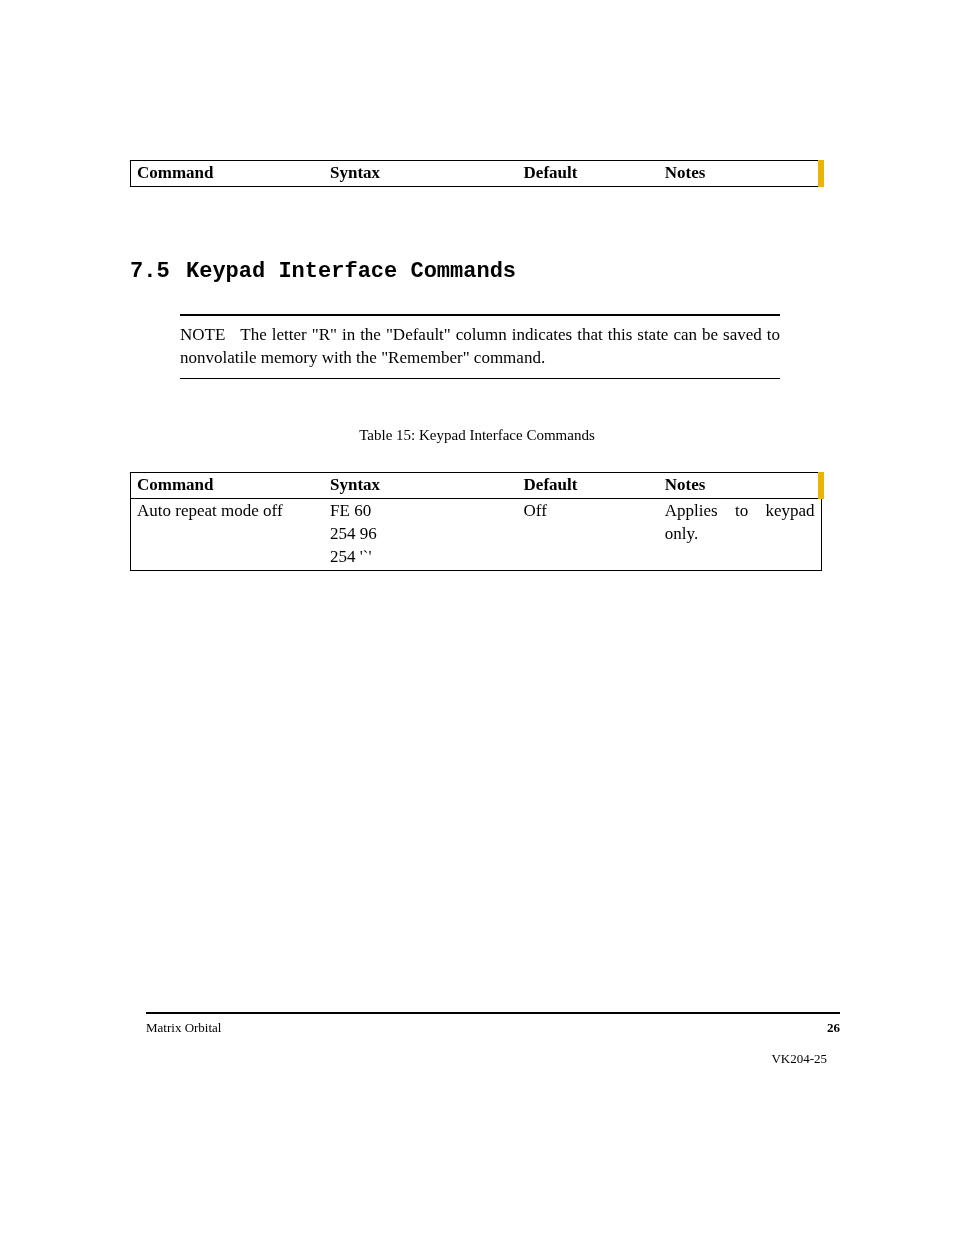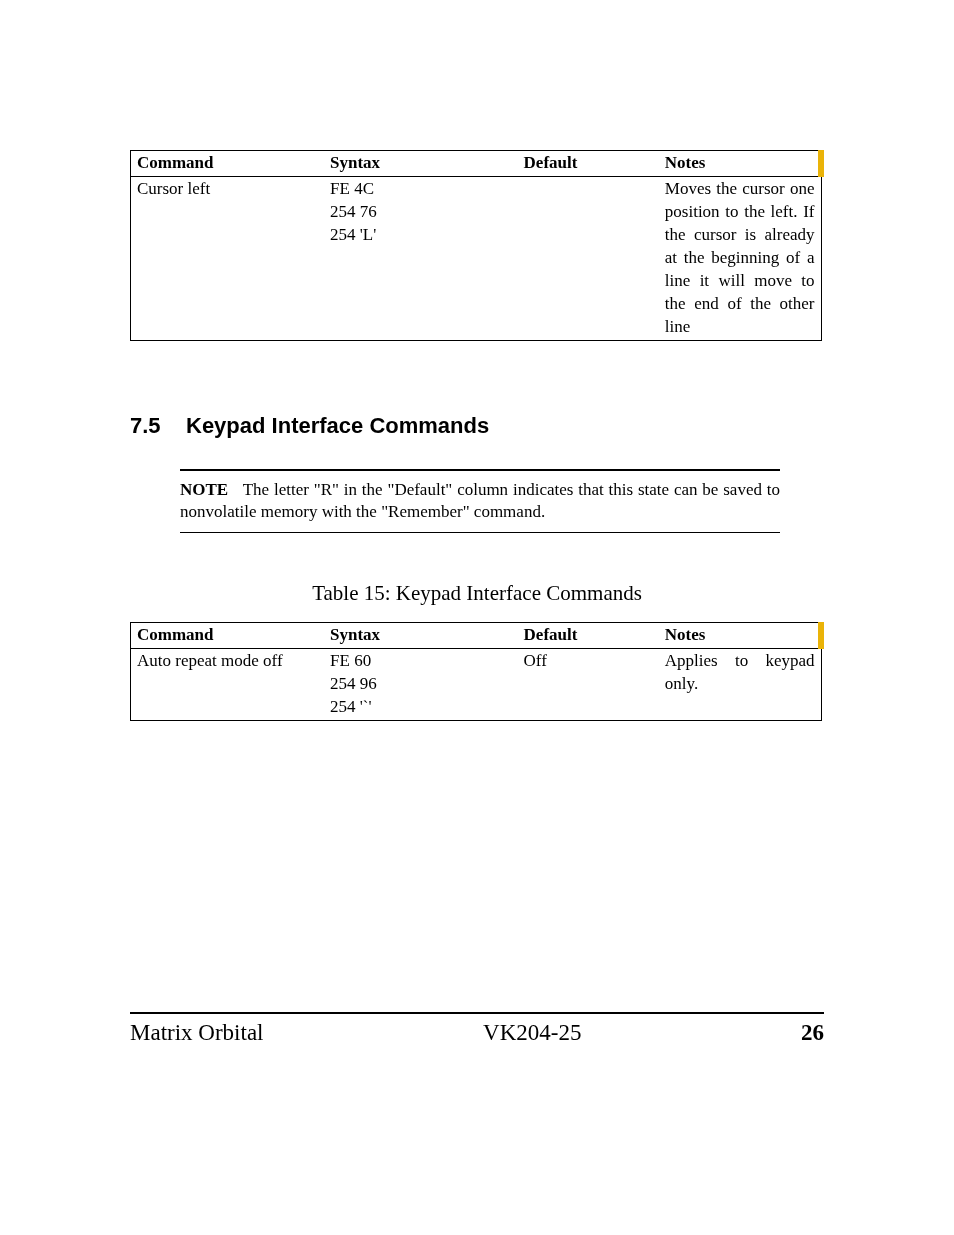--- a/index.html
+++ b/index.html
@@ -9,21 +9,21 @@
     font-family: "Times New Roman", Times, serif;
     color: #000;
     width: 954px;
     height: 1235px;
     position: relative;
     box-sizing: border-box;
   }
   .page {
     position: absolute;
     left: 130px;
-    top: 150px;
+    top: 160px;
     width: 694px;
   }
   table.cmd {
     border-collapse: collapse;
     width: 100%;
     font-size: 17px;
     line-height: 1.35;
   }
   table.cmd th, table.cmd td {
     padding: 1px 6px 1px 6px;
@@ -44,21 +44,21 @@
   table.cmd tbody td:last-child  { border-right: 1px solid #000; }
   table.cmd tbody tr:last-child td { border-bottom: 1px solid #000; }
   .col-cmd   { width: 185px; }
   .col-syn   { width: 185px; }
   .col-def   { width: 135px; }
   .col-notes { width: 155px; }
   .notes-cell { text-align: justify; }
 
   .section-heading {
     margin-top: 72px;
-    font-family: Liberation Sans, sans-serif;
+    font-family: Liberation Mono, monospace;
     font-weight: bold;
     font-size: 22px;
   }
   .sec-num { display: inline-block; width: 56px; }
 
   .note-block {
     margin: 30px 0 0 50px;
     width: 600px;
   }
   .note-block .rule-thick {
@@ -67,45 +67,45 @@
   }
   .note-block .rule-thin {
     border-top: 1px solid #000;
     margin-top: 8px;
   }
   .note-text {
     font-size: 17px;
     text-align: justify;
     line-height: 1.35;
   }
-  .note-text b { font-weight: bold; }
+  .note-text b { font-weight: normal; }
 
   .table-caption {
     text-align: center;
-    font-size: 21px;
+    font-size: 15px;
     margin-top: 48px;
-    margin-bottom: 16px;
+    margin-bottom: 28px;
   }
 
   .footer {
     position: absolute;
-    left: 130px;
+    left: 146px;
     width: 694px;
     top: 1012px;
-    font-size: 23px;
+    font-size: 13px;
   }
   .footer-rule {
     border-top: 2px solid #000;
     margin-bottom: 6px;
   }
   .footer-row {
     display: flex;
     justify-content: space-between;
   }
-  .footer-center { flex: 1; text-align: center; }
+  .footer-center { flex: 1; text-align: right; margin-top: 31px; }
   .footer-right b { font-weight: bold; }
 </style>
 </head>
 <body>
 
 <div class="page">
 
   <table class="cmd">
     <colgroup>
       <col class="col-cmd">
@@ -115,28 +115,20 @@
     </colgroup>
     <thead>
       <tr>
         <th>Command</th>
         <th>Syntax</th>
         <th>Default</th>
         <th>Notes</th>
       </tr>
     </thead>
     <tbody>
-      <tr>
-        <td>Cursor left</td>
-        <td style="white-space:pre-line;">FE 4C
-254 76
-254 'L'</td>
-        <td></td>
-        <td class="notes-cell">Moves the cursor one position to the left. If the cursor is already at the beginning of a line it will move to the end of the other line</td>
-      </tr>
     </tbody>
   </table>
 
   <div class="section-heading">
     <span class="sec-num">7.5</span><span>Keypad Interface Commands</span>
   </div>
 
   <div class="note-block">
     <div class="rule-thick"></div>
     <div class="note-text">

